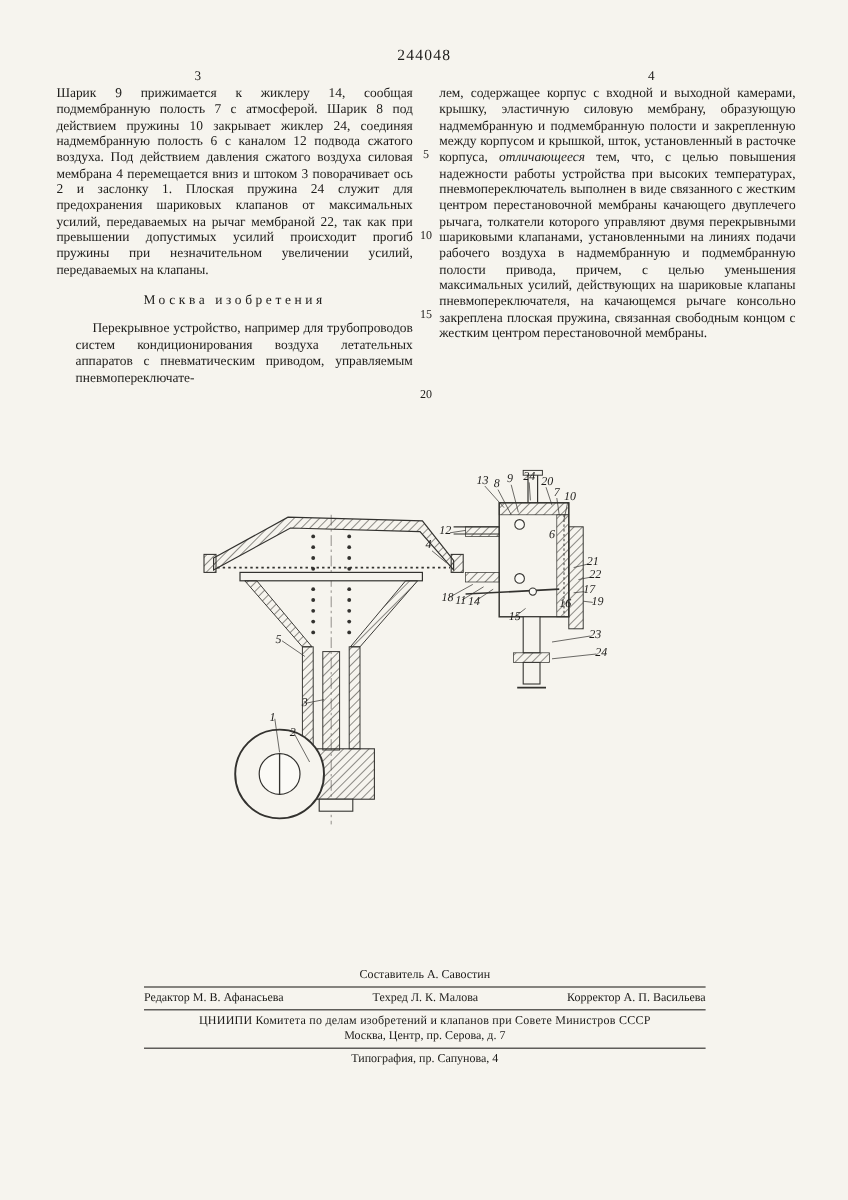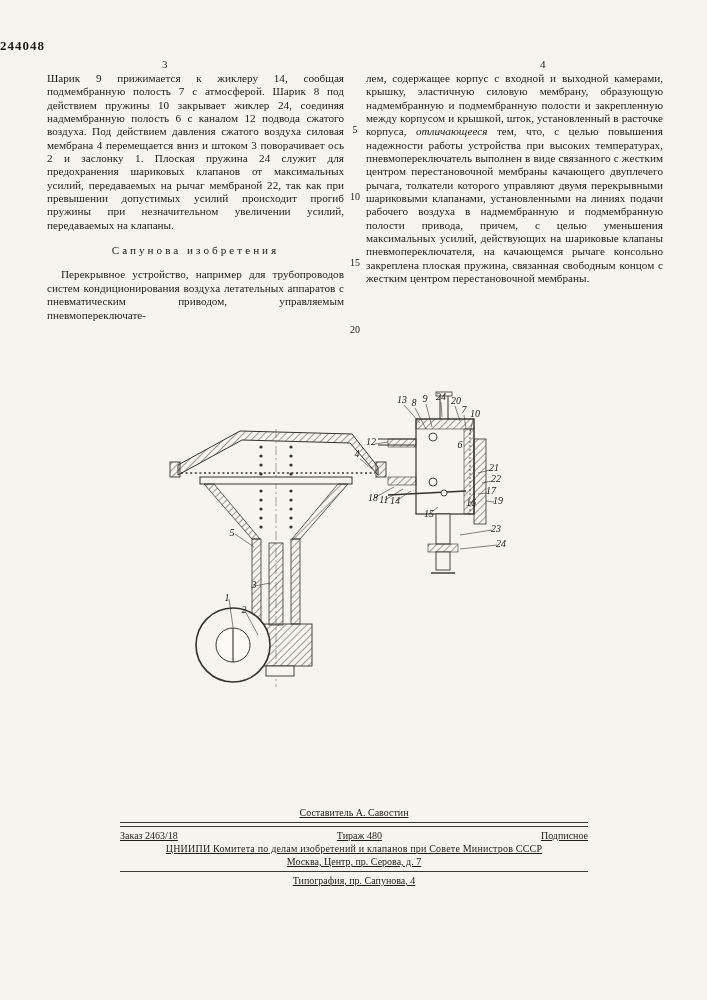--- a/index.html
+++ b/index.html
@@ -1,59 +1,59 @@
 <!DOCTYPE html>
 <html><head>
 <meta charset="utf-8">
 <style>
   * { margin:0; padding:0; box-sizing:border-box; }
   html,body { width:707px; height:1000px; }
   body { background:#f6f4ee; font-family:"Liberation Serif", serif; color:#1d1c1a; }
   .page { position:relative; width:707px; height:1000px; background:#f6f4ee; overflow:hidden; }
 
-  .patent-number { position:absolute; top:38px; left:0; width:100%; text-align:left;
-    font-weight:bold; font-size:13px; letter-spacing:1px; }
+  .patent-number { position:absolute; top:38px; left:0; width:100%; text-align:center;
+    font-weight:normal; font-size:13px; letter-spacing:1px; }
   .col-num { position:absolute; top:58px; font-size:11px; }
   .col-num-left { left:162px; }
   .col-num-right { left:540px; }
 
   .columns { position:absolute; top:72px; left:47px; width:616px; display:flex;justify-content:flex-end; }
   .col { width:297px; font-size:11.2px; line-height:13.35px; text-align:justify; }
   .col p { text-align:justify; }
-  .col p.indent { text-indent:14px; }
+  .col p.indent { text-indent:14px;margin-left:16px; }
   .gutter { position:relative; width:22px; flex:0 0 22px; }
   .ln { position:absolute; left:0; width:22px; text-align:center; font-size:10px; }
   .ln-5 { top:52px; } .ln-10 { top:119px; } .ln-15 { top:185px; } .ln-20 { top:252px; }
   .section-heading { text-align:center; letter-spacing:3px; font-size:11.2px; margin:12px 0 11px 0; }
   .ital { font-style:italic; }
 
   .figure { position:absolute; top:366px; left:148px; width:380px; height:315px;margin-top:21px; }
   .figure svg { display:block; }
   text.callout { font-family:"Liberation Serif", serif; font-style:italic; font-size:10px; fill:#1d1c1a; }
 
   .footer { position:absolute; top:806px; left:120px; width:468px; font-size:10px; line-height:12px; }
-  .f-row { margin:1px 0;text-decoration:underline; }
+  .f-row { margin:1px 0; }
   .f-center { text-align:center; }
   .f-spread { display:flex; justify-content:space-between; }
   .f-rule { border-top:1px solid #3a3936; margin:3px 0; }
   .f-org { letter-spacing:0.2px; }
 </style>
 </head>
 <body>
 
 <div class="page">
 
   <div class="patent-number">244048</div>
   <div class="col-num col-num-left">3</div>
   <div class="col-num col-num-right">4</div>
 
   <div class="columns">
     <div class="col col-left">
       <p class="cont">Шарик 9 прижимается к жиклеру 14, сообщая подмембранную полость 7 с атмосферой. Шарик 8 под действием пружины 10 закрывает жиклер 24, соединяя надмембранную полость 6 с каналом 12 подвода сжатого воздуха. Под действием давления сжатого воздуха силовая мембрана 4 перемещается вниз и штоком 3 поворачивает ось 2 и заслонку 1. Плоская пружина 24 служит для предохранения шариковых клапанов от максимальных усилий, передаваемых на рычаг мембраной 22, так как при превышении допустимых усилий происходит прогиб пружины при незначительном увеличении усилий, передаваемых на клапаны.</p>
-      <div class="section-heading">Сапунова изобретения</div>
+      <div class="section-heading">Москва изобретения</div>
       <p class="indent">Перекрывное устройство, например для трубопроводов систем кондиционирования воздуха летательных аппаратов с пневматическим приводом, управляемым пневмопереключате-</p>
     </div>
     <div class="gutter">
       <span class="ln ln-5">5</span>
       <span class="ln ln-10">10</span>
       <span class="ln ln-15">15</span>
       <span class="ln ln-20">20</span>
     </div>
     <div class="col col-right">
       <p class="cont"><span>лем, содержащее корпус с входной и выходной камерами, крышку, эластичную силовую мембрану, образующую надмембранную и подмембранную полости и закрепленную между корпусом и крышкой, шток, установленный в расточке корпуса, </span><span class="ital">отличающееся</span><span> тем, что, с целью повышения надежности работы устройства при высоких температурах, пневмопереключатель выполнен в виде связанного с жестким центром перестановочной мембраны качающего двуплечего рычага, толкатели которого управляют двумя перекрывными шариковыми клапанами, установленными на линиях подачи рабочего воздуха в надмембранную и подмембранную полости привода, причем, с целью уменьшения максимальных усилий, действующих на шариковые клапаны пневмопереключателя, на качающемся рычаге консольно закреплена плоская пружина, связанная свободным концом с жестким центром перестановочной мембраны.</span></p>
@@ -186,25 +186,25 @@
         <text class="callout" x="106" y="201">3</text>
         <text class="callout" x="79" y="214">1</text>
         <text class="callout" x="96" y="226">2</text>
       </g>
     </svg>
   </div>
 
   <div class="footer">
     <div class="f-row f-center">Составитель А. Савостин</div>
     <div class="f-rule"></div>
+    <div class="f-row f-spread">
+      <span>Редактор М. В. Афанасьева</span>
+      <span>Техред Л. К. Малова</span>
+      <span>Корректор А. П. Васильева</span>
+    </div>
     <div class="f-rule"></div>
-    <div class="f-row f-spread">
-      <span>Заказ 2463/18</span>
-      <span>Тираж 480</span>
-      <span>Подписное</span>
-    </div>
     <div class="f-row f-center f-org">ЦНИИПИ Комитета по делам изобретений и клапанов при Совете Министров СССР</div>
     <div class="f-row f-center">Москва, Центр, пр. Серова, д. 7</div>
     <div class="f-rule"></div>
     <div class="f-row f-center">Типография, пр. Сапунова, 4</div>
   </div>
 
 </div>
 
 </body></html>

